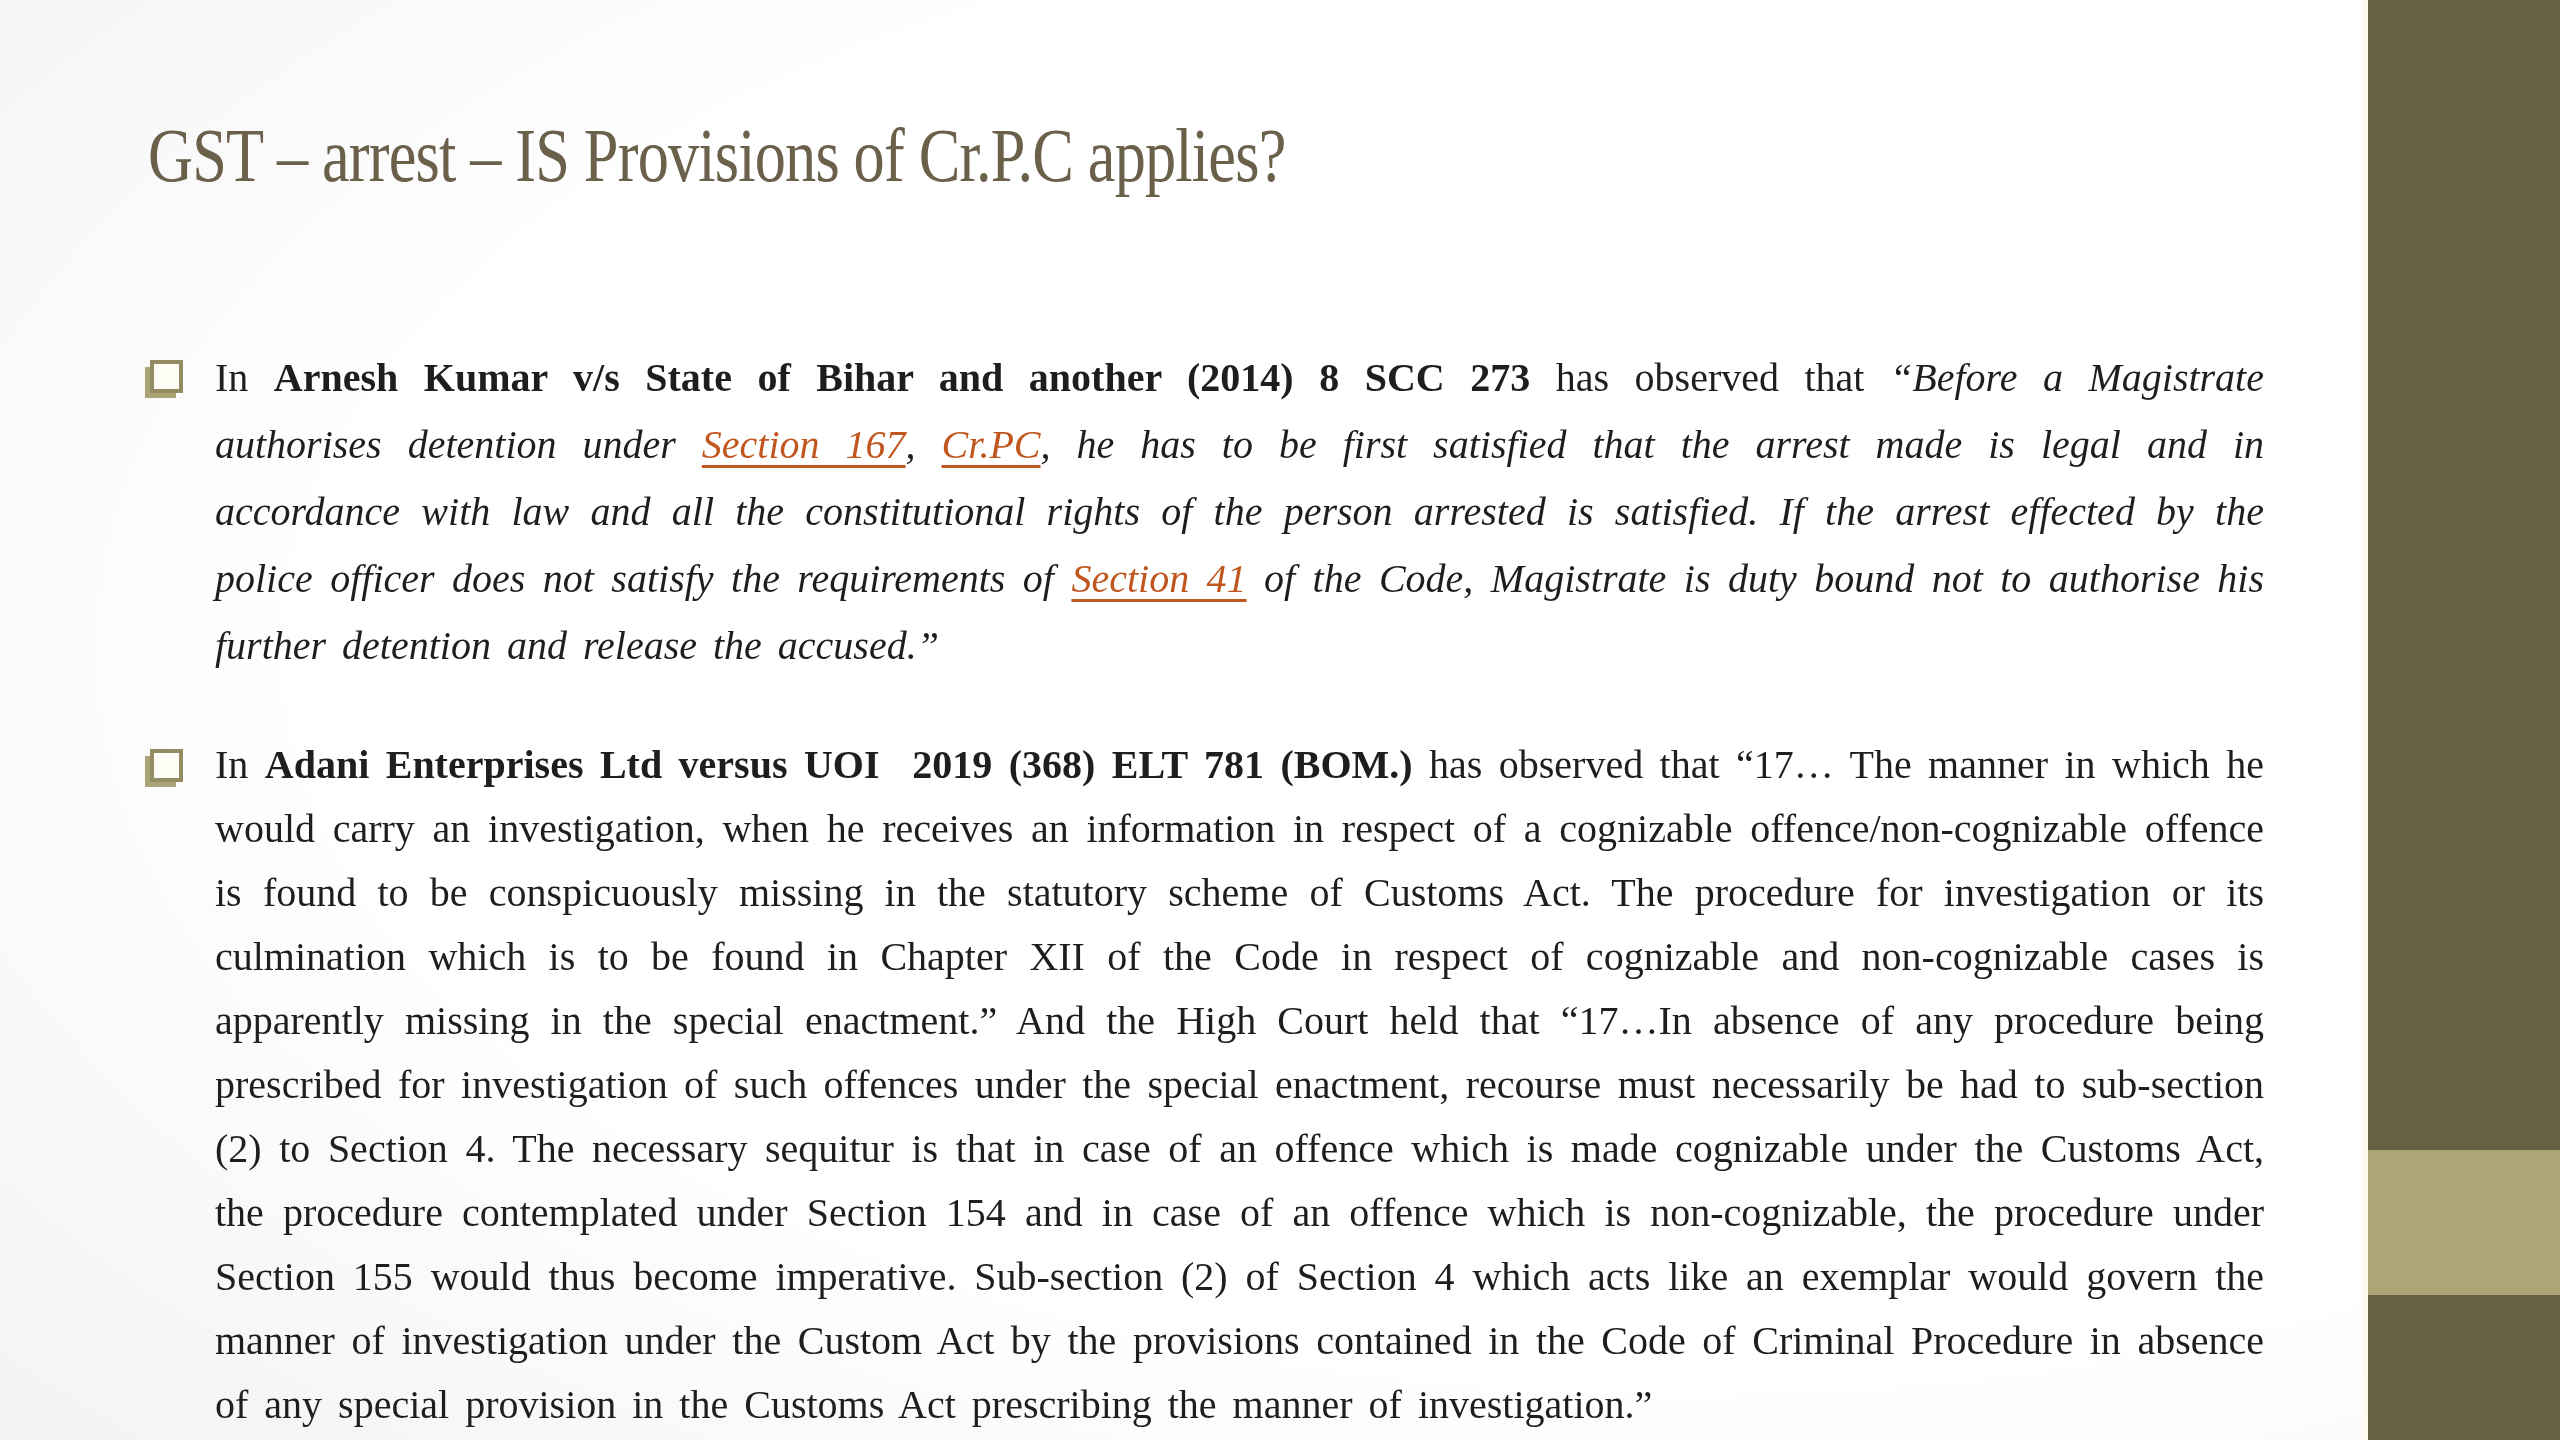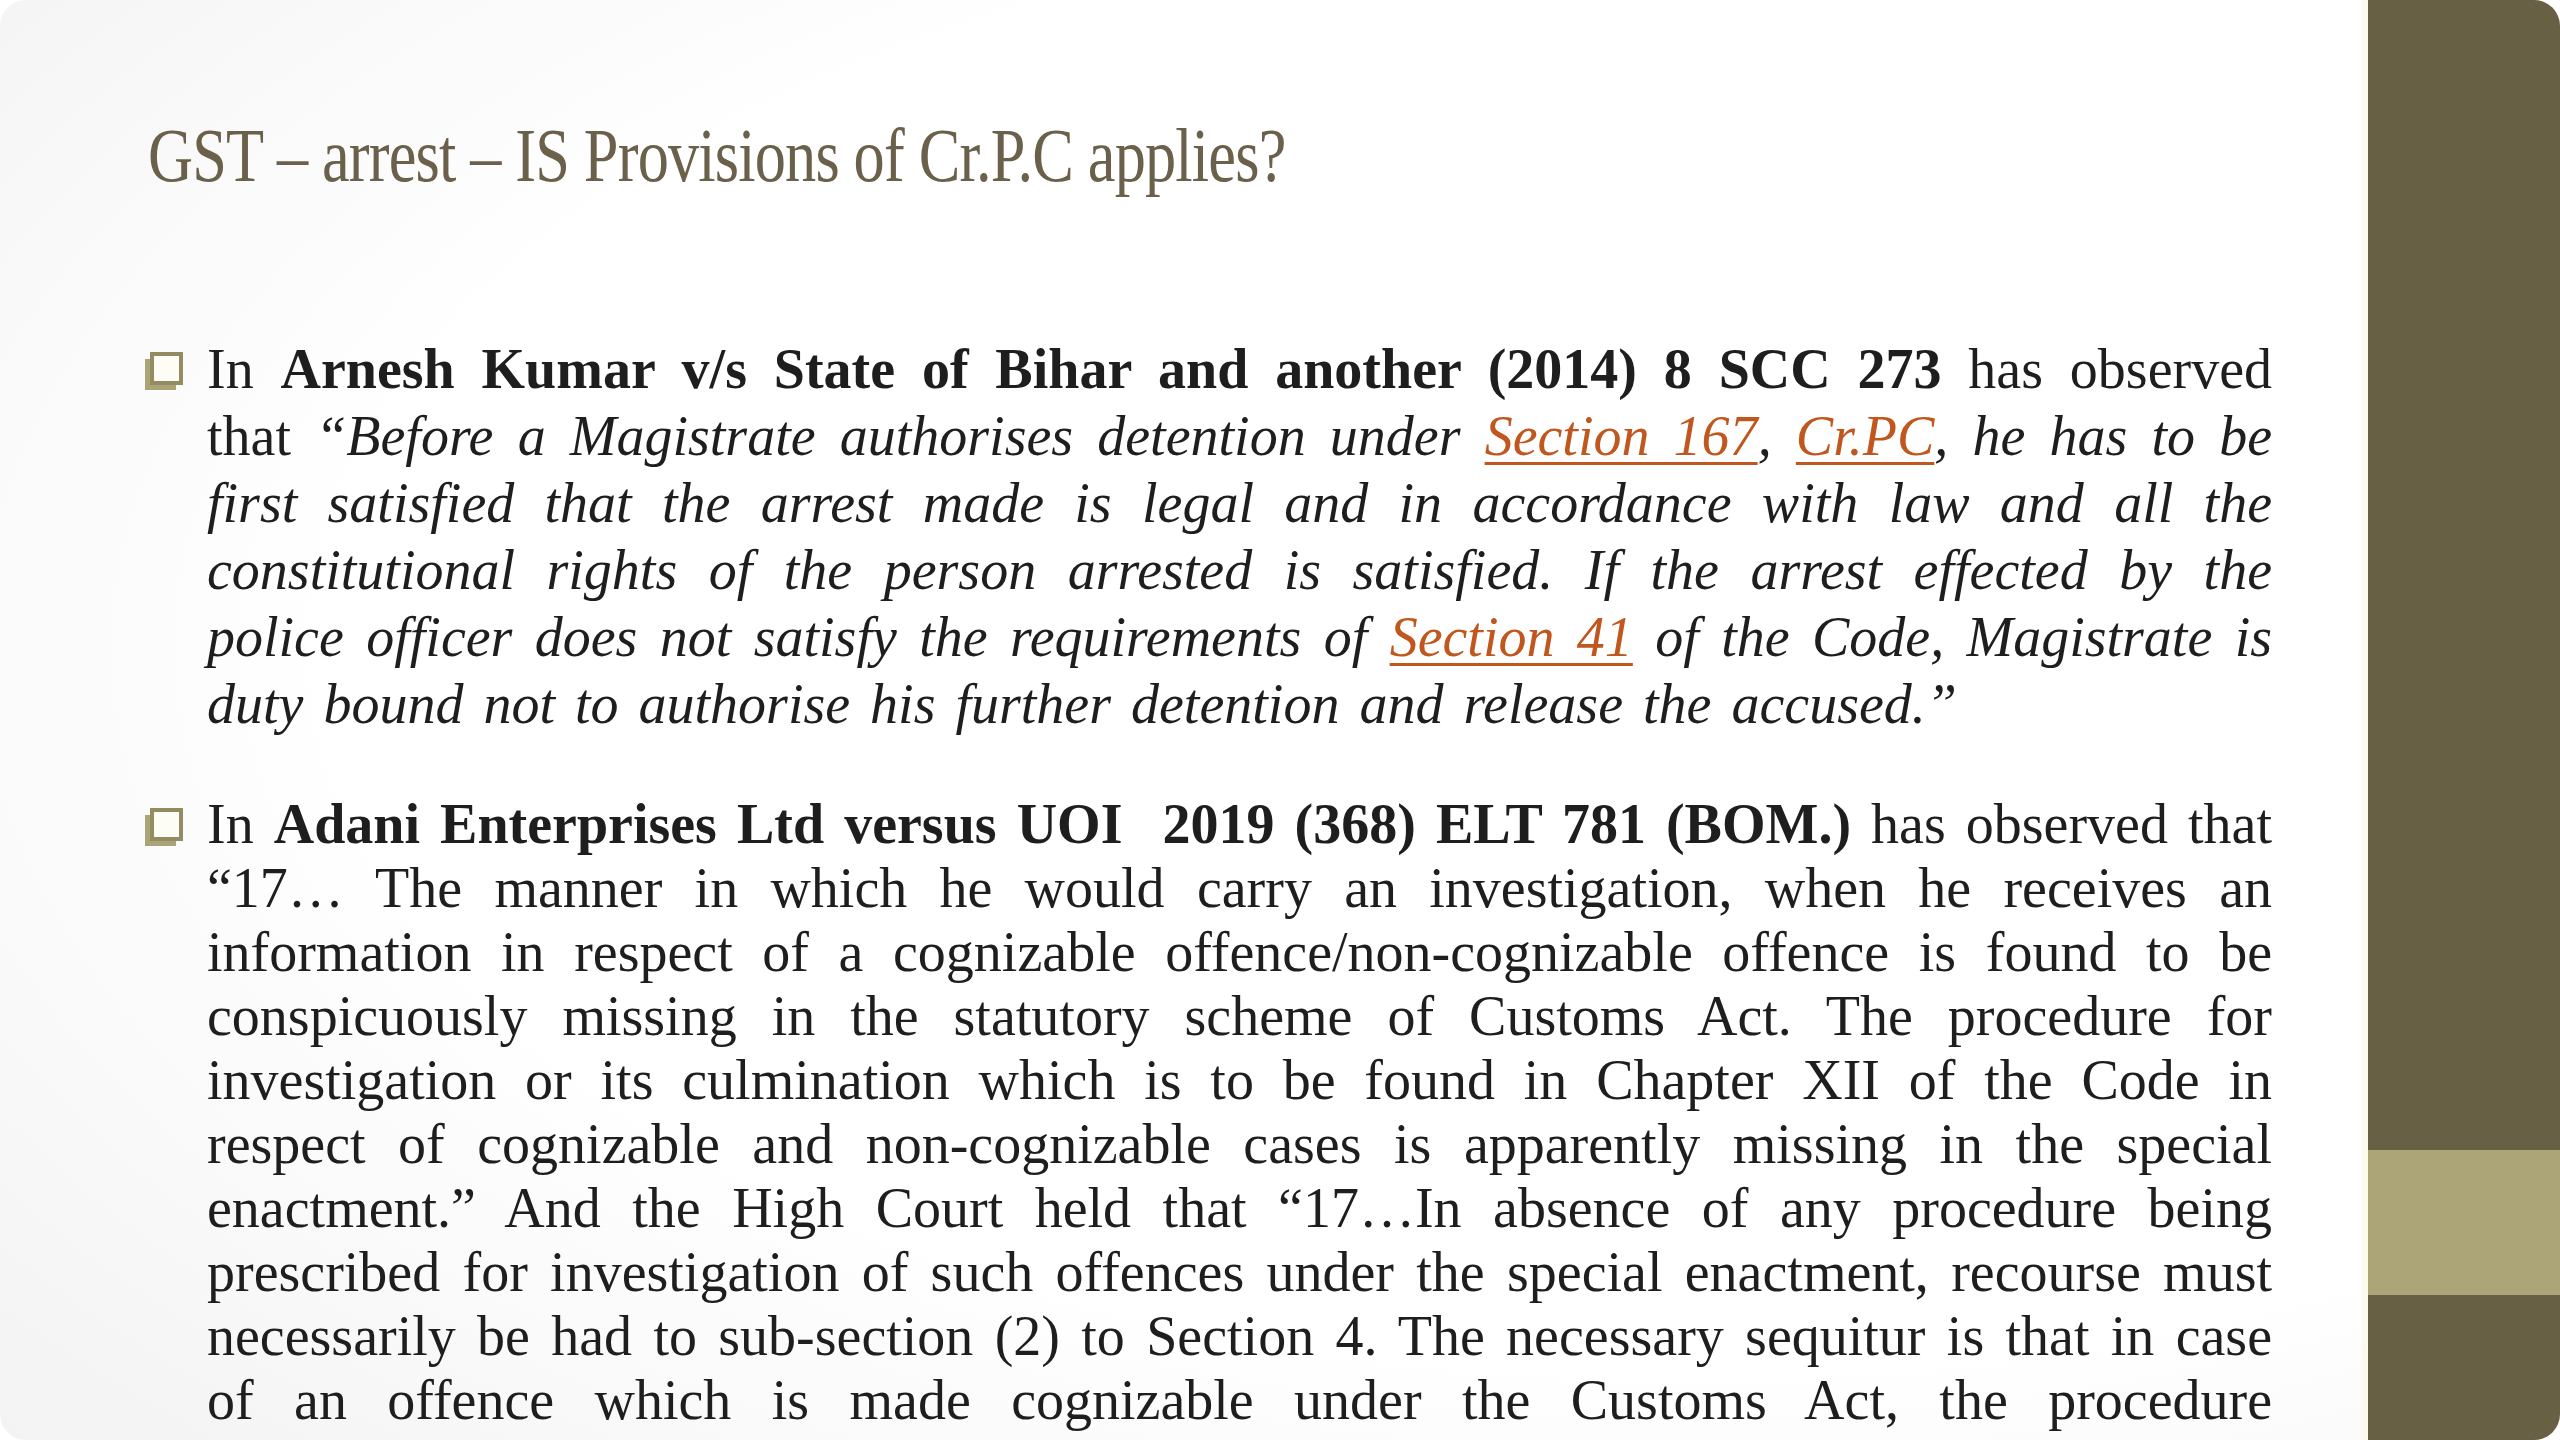--- a/index.html
+++ b/index.html
@@ -3,21 +3,20 @@
 <meta charset="utf-8">
 <style>
   html, body { margin: 0; padding: 0; background: #ffffff; }
   .slide {
     position: relative;
     width: 2560px;
     height: 1440px;
     overflow: hidden;
     background: radial-gradient(ellipse 125% 118% at 66% 45%, #ffffff 42%, #f2f2f2 72%, #dedede 100%);
     font-family: "Liberation Serif", serif;
-    border-radius: 26px;
   }
 
   .title {
     position: absolute;
     left: 148px;
     top: 112px;
     margin: 0;
     font-size: 76px;
     font-weight: 400;
     color: #6b614b;
@@ -42,22 +41,22 @@
     left: 0;
     top: 16px;
     width: 25px;
     height: 25px;
     border: 4px solid #938c63;
     background: #fdfdf6;
     box-shadow: -6px 6px 0 -1px #aba476;
   }
 
   .para {
-    margin: 0;
-    font-size: 56px;
+    margin: 8px;
+    font-size: 40px;
     line-height: 67px;
     color: #1e1e1e;
     text-align: justify;
     word-spacing: 6px;
   }
   .para.para2 { line-height: 64px; }
 
   .para i { font-style: italic; }
   .para b { font-weight: 700; }
 

